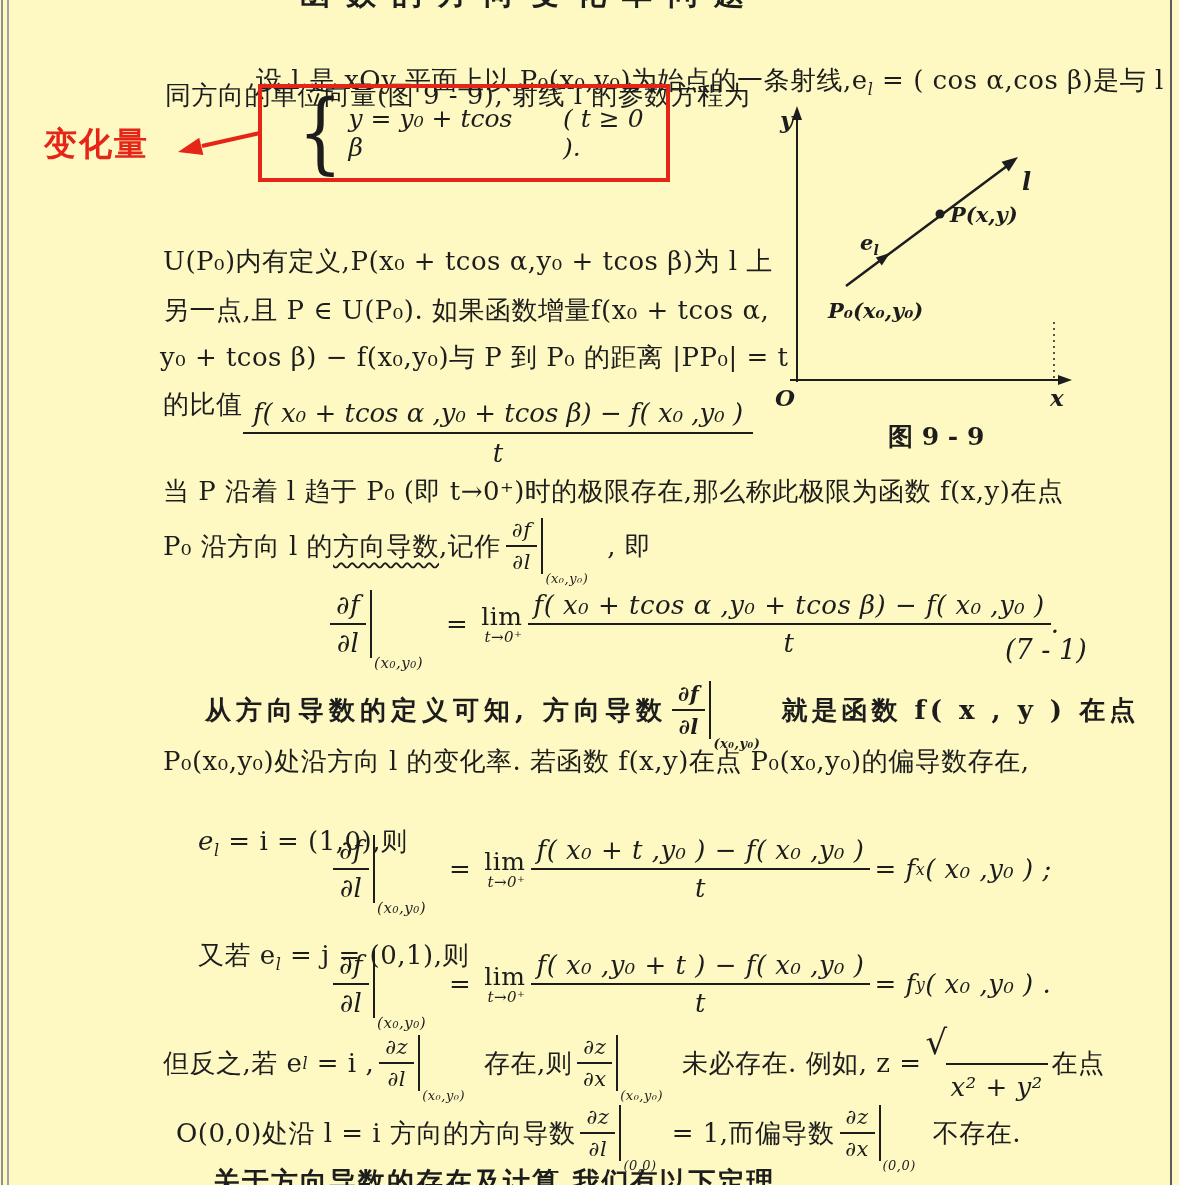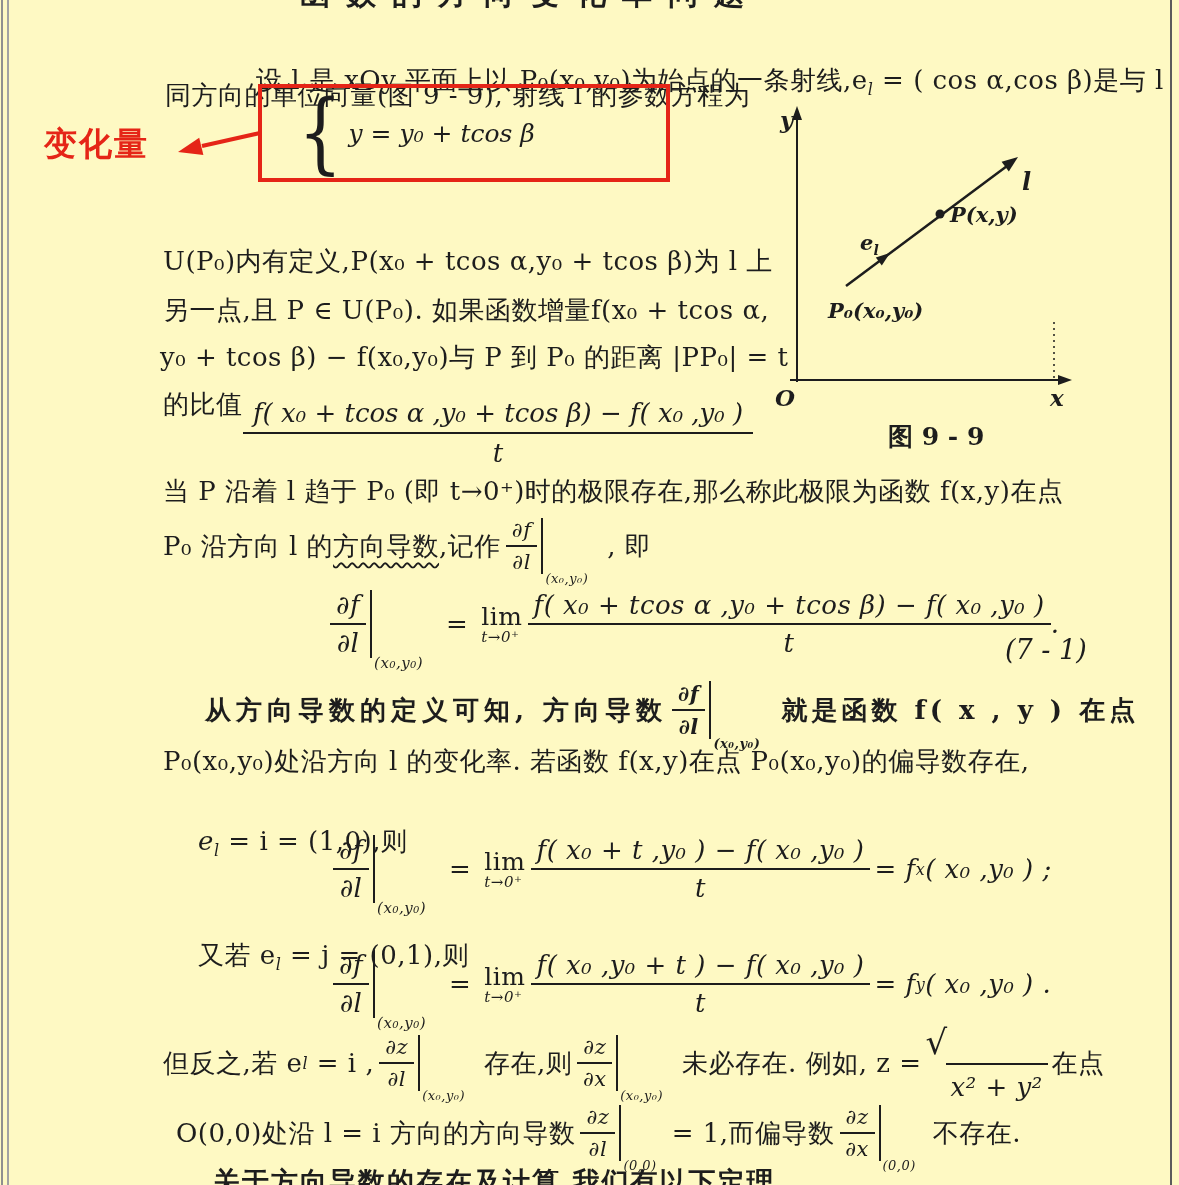--- a/index.html
+++ b/index.html
@@ -25,21 +25,21 @@
   .syscond{font-size:25px; font-style:italic; margin-left:34px;}
   
   .frac{display:inline-flex; flex-direction:column; align-items:center; font-style:italic;}
   .frac .num{padding:0 6px 3px; border-bottom:2px solid currentColor; white-space:pre;}
   .frac .den{padding-top:3px; white-space:pre;}
   .dexp{display:inline-flex; align-items:center; margin:0 5px;}
   .dexp .vline{align-self:stretch; width:2px; background:currentColor; margin-left:4px;}
   .dexp .esub{font-size:15px; font-style:italic; align-self:flex-end; transform:translateY(14px); margin-left:2px; white-space:pre;}
   .dexp.small{font-size:21px;}
   .dexp.small .esub{font-size:13px; transform:translateY(12px);}
-  .limstk{display:inline-flex; flex-direction:column; align-items:flex-start; margin:0 5px; font-style:normal;}
+  .limstk{display:inline-flex; flex-direction:column; align-items:flex-end; margin:0 5px; font-style:normal;}
   .limstk .limword{font-size:25px;}
   .limstk .limsub{font-size:15px; font-style:italic; margin-top:-3px;}
   .sqrt{display:inline-flex; align-items:flex-start; font-style:italic; margin:0 4px;}
   .sqrt .rad{font-size:34px; line-height:1; font-style:normal; margin-right:-2px;}
   .sqrt .radicand{border-top:2px solid currentColor; padding:7px 5px 0; white-space:pre;margin-top:38px;}
   .wavy{text-decoration:underline; text-decoration-style:wavy; text-decoration-thickness:2px; text-underline-offset:7px;}
   .ratio{position:absolute; display:flex; flex-direction:column; align-items:center; font-size:26px; font-style:italic;}
   .ratio .num{padding:0 10px 4px; border-bottom:2px solid currentColor; white-space:pre;}
   .ratio .den{padding-top:4px;}
   .eqtag{position:absolute; font-size:27px; font-style:italic; white-space:pre;}
@@ -65,20 +65,21 @@
   <div class="tline" style="left:221px;top:30px;">
     <span class="seg">设 l 是 xOy 平面上以 P₀(x₀,y₀)为始点的一条射线,e</span><sub style="font-style:italic;font-size:16px;">l</sub><span class="seg"> = ( cos α,cos β)是与 l</span>
   </div>
   <div class="tline" style="left:165px;top:79px;">同方向的单位向量(图 9 - 9), 射线 l 的参数方程为</div>
 
   <div class="redbox" style="left:258px;top:84px;width:404px;height:90px;">
     <span class="brace">{</span>
     <span class="syscol">
       <span>y = y₀ + tcos β</span>
     </span>
+    <span class="syscond">( t ≥ 0 ).</span>
   </div>
 
   <div class="ann-label" style="left:44px;top:122px;">变化量</div>
   <svg class="abs" style="left:172px;top:126px;" width="92" height="36" viewBox="0 0 92 36">
     <line x1="88" y1="7" x2="30" y2="20" stroke="#e52517" stroke-width="4"></line>
     <polygon points="6,26 27.2,11.7 31.4,29.1" fill="#e52517"></polygon>
   </svg>
 
   <svg class="abs" style="left:770px;top:100px;" width="330" height="355" viewBox="0 0 330 355">
     <line x1="27" y1="16" x2="27" y2="282" stroke="#1d1d1d" stroke-width="2"></line>

